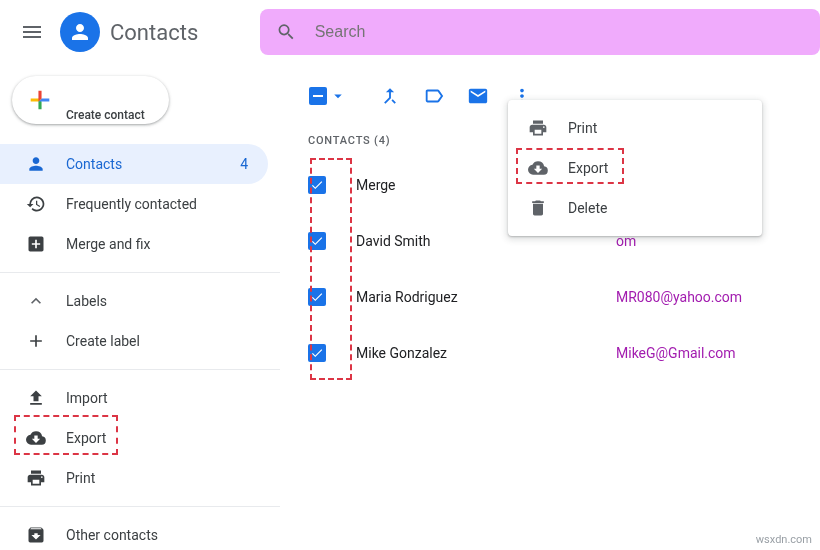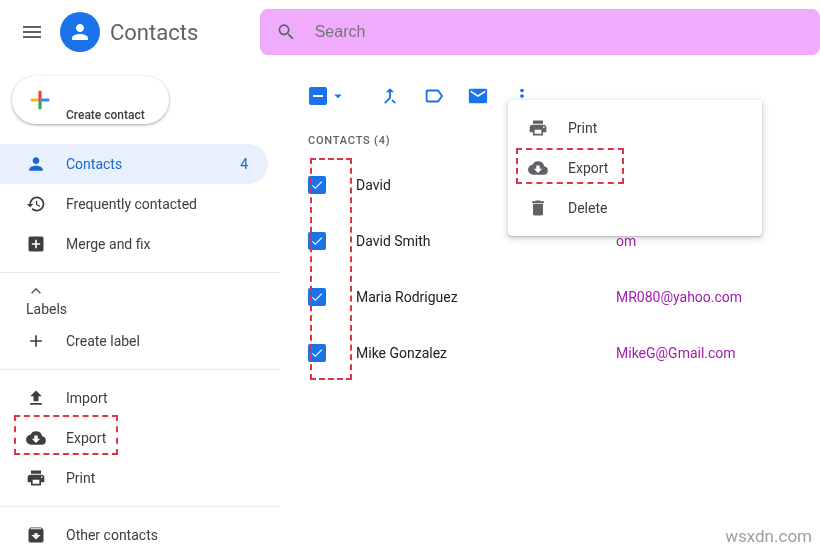--- a/index.html
+++ b/index.html
@@ -27,21 +27,21 @@
   
   
   .nav-list { margin-top: 20px; }
   .nav-item { display: flex; align-items: center; height: 40px; padding-left: 26px; border-radius: 0 20px 20px 0; margin-right: 12px; cursor: pointer; position: relative; }
   .nav-item.active { background: #e8f0fe; color: #1967d2; }
   .nav-item svg { width: 20px; height: 20px; margin-right: 20px; fill: currentColor; flex-shrink: 0; }
   .nav-item.active svg { fill: #1967d2; }
   .nav-item span.count { margin-left: auto; margin-right: 20px; }
   .nav-item span.label { font-size: 14px; }
   .divider { height: 1px; background: #e8eaed; margin: 8px 0 8px 0; }
-  .labels-header { display: flex; align-items: flex-start; height: 40px; padding-left: 26px; cursor: pointer; flex-direction: column; }
+  .labels-header { display: flex; align-items: center; height: 40px; padding-left: 26px; cursor: pointer; }
   .labels-header svg { width: 20px; height: 20px; margin-right: 20px; }
   
   
   .hl { border: 2px dashed #dc3545; position: absolute; pointer-events: none; }
   
   
   .toolbar { display: flex; align-items: center; padding-left: 28px; height: 48px; gap: 4px; }
   .tool-btn { width: 40px; height: 40px; display: flex; align-items: center; justify-content: center; cursor: pointer; border-radius: 50%; }
   .tool-btn svg { fill: #1a73e8; }
   .select-all { display: flex; align-items: center; gap: 2px; }
@@ -57,21 +57,21 @@
   .chk svg { fill: #fff; }
   .cname { font-size: 14px; color: #202124; width: 260px; }
   .cemail { font-size: 14px; color: #a21caf; }
   
   
   .ctx-menu { position: absolute; top: 100px; left: 508px; width: 254px; background: #fff; border-radius: 4px; box-shadow: 0 2px 6px 2px rgba(60,64,67,.15), 0 1px 2px rgba(60,64,67,.3); padding: 8px 0; z-index: 100; }
   .ctx-item { display: flex; align-items: center; height: 40px; padding-left: 20px; cursor: pointer; position: relative; }
   .ctx-item svg { width: 20px; height: 20px; fill: #5f6368; margin-right: 20px; }
   .ctx-item span { font-size: 14px; color: #3c4043; }
   
-  .watermark { position: absolute; bottom: 4px; right: 8px; font-size: 17px; color: #9aa0a6; }
+  .watermark { position: absolute; bottom: 4px; right: 8px; font-size: 11px; color: #9aa0a6; }
   
   .checkbox-column-hl { position:absolute; left:310px; top:158px; width:42px; height:222px; }
 </style>
 </head>
 <body>
 
 <div class="header">
   <div class="menu-icon">
     <svg viewBox="0 0 24 24" width="24" height="24">
         <path fill="#5f6368" d="M3 18h18v-2H3v2zm0-5h18v-2H3v2zm0-7v2h18V6H3z"></path>
@@ -200,21 +200,21 @@
     </div>
 
     <div class="list-header">CONTACTS (4)</div>
 
     <div class="contact-row">
       <div class="chk">
           <svg width="14" height="14" viewBox="0 0 24 24">
             <path d="M9 16.17L4.83 12l-1.42 1.41L9 19 21 7l-1.41-1.41z"></path>
           </svg>
         </div>
-      <div class="cname">David</div>
+      <div class="cname">Merge</div>
       <div class="cemail"></div>
     </div>
     <div class="contact-row">
       <div class="chk">
           <svg width="14" height="14" viewBox="0 0 24 24">
             <path d="M9 16.17L4.83 12l-1.42 1.41L9 19 21 7l-1.41-1.41z"></path>
           </svg>
         </div>
       <div class="cname">David Smith</div>
       <div class="cemail">om</div>

